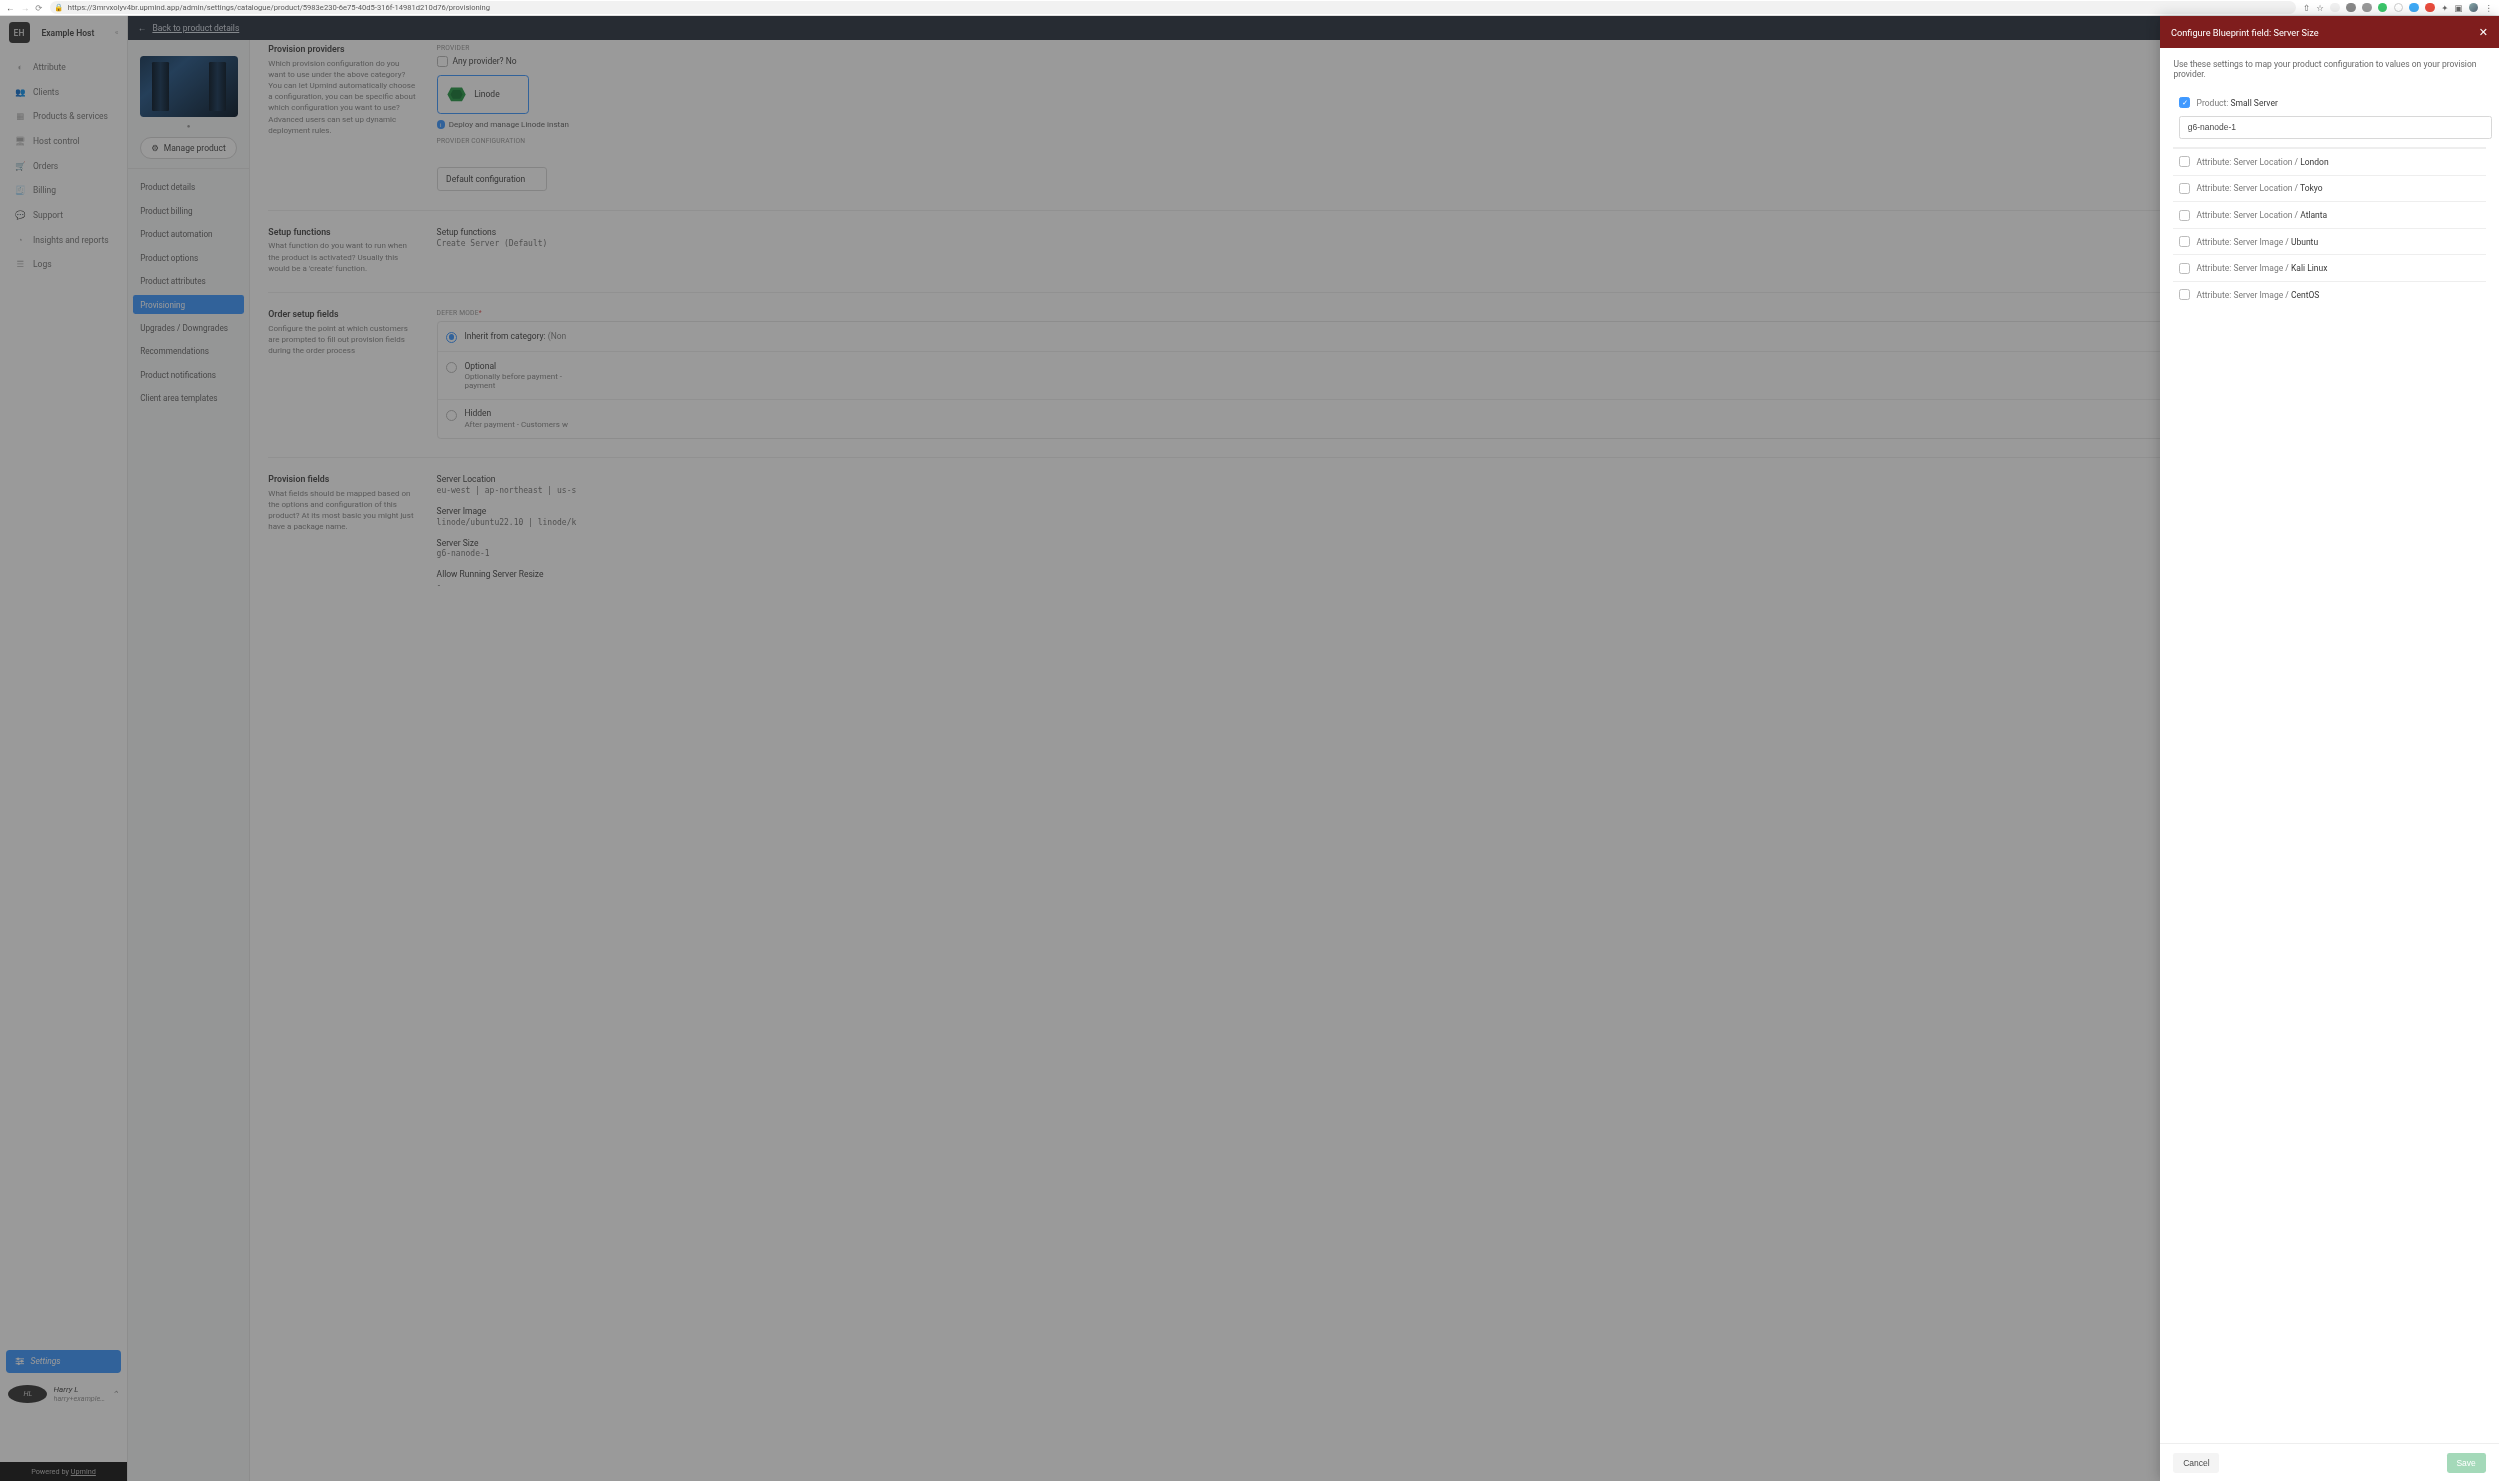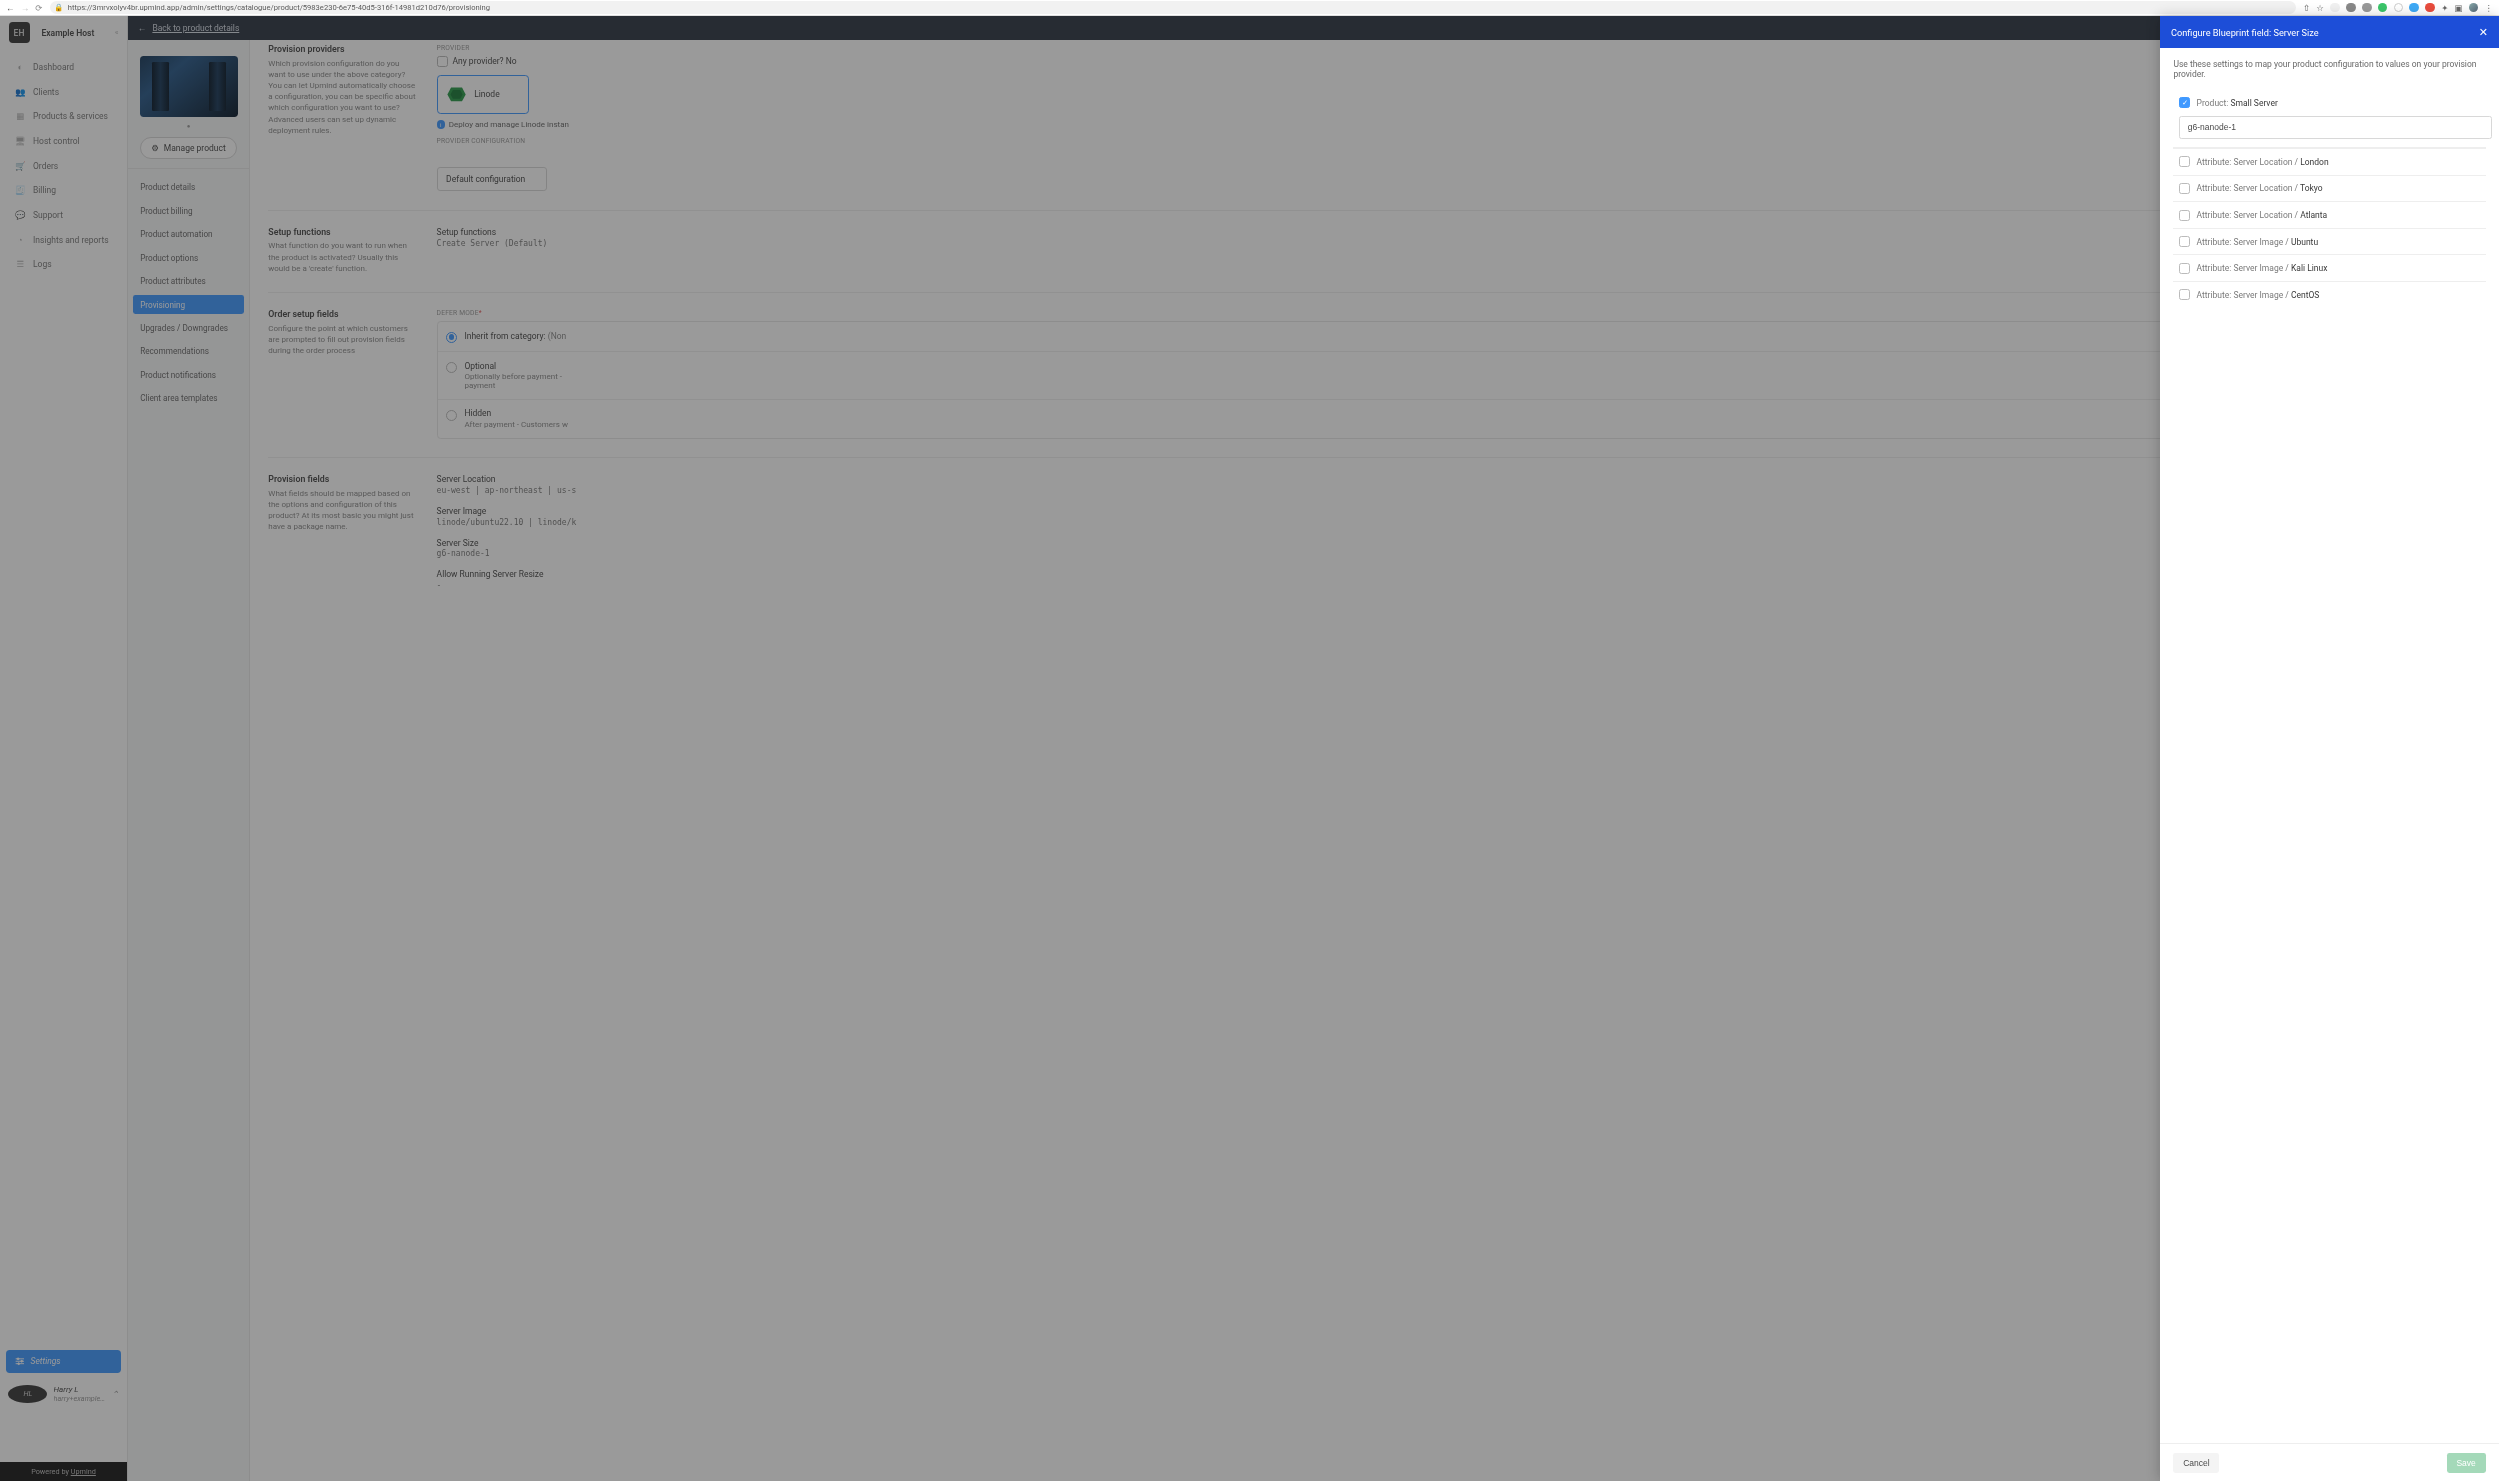--- a/index.html
+++ b/index.html
@@ -236,21 +236,21 @@
 .panel {
   position: fixed;
   top: 16px; right: 0; bottom: 0;
   width: 339px;
   background: #fff;
   z-index: 60;
   display:flex; flex-direction:column;
   box-shadow: -2.4px 0 12.2px rgba(0,0,0,0.2);
 }
 .panel-header {
-  background: #1d4ed8;
+  background: #7f1d1d;
   color: #fff;
   padding: 16px 11px;
   height: 27px;
   display:flex; align-items:center; justify-content:space-between;
   font-size: 9.2px;
 }
 .panel-close { cursor:pointer; font-size:11px; }
 .panel-body { padding: 11px 13.4px; flex:1; overflow-y:auto; }
 .panel-intro { color:#6a6a6a; font-size:8.5px; margin-bottom: 11px; }
 .map-row {
@@ -331,21 +331,21 @@
 
   <aside class="sidebar">
     <div class="brand-row">
       <div class="brand-badge">EH</div>
       <div class="brand-name">Example Host</div>
       <div class="collapse-icon">«</div>
     </div>
     <div class="nav" id="nav">
         <div class="nav-item">
           <span class="ni-icon">◐</span>
-          <span>Dashboard</span>
+          <span>Attribute</span>
         </div>
         <div class="nav-item">
           <span class="ni-icon">👥</span>
           <span>Clients</span>
         </div>
         <div class="nav-item">
           <span class="ni-icon">▦</span>
           <span>Products &amp; services</span>
         </div>
         <div class="nav-item">

